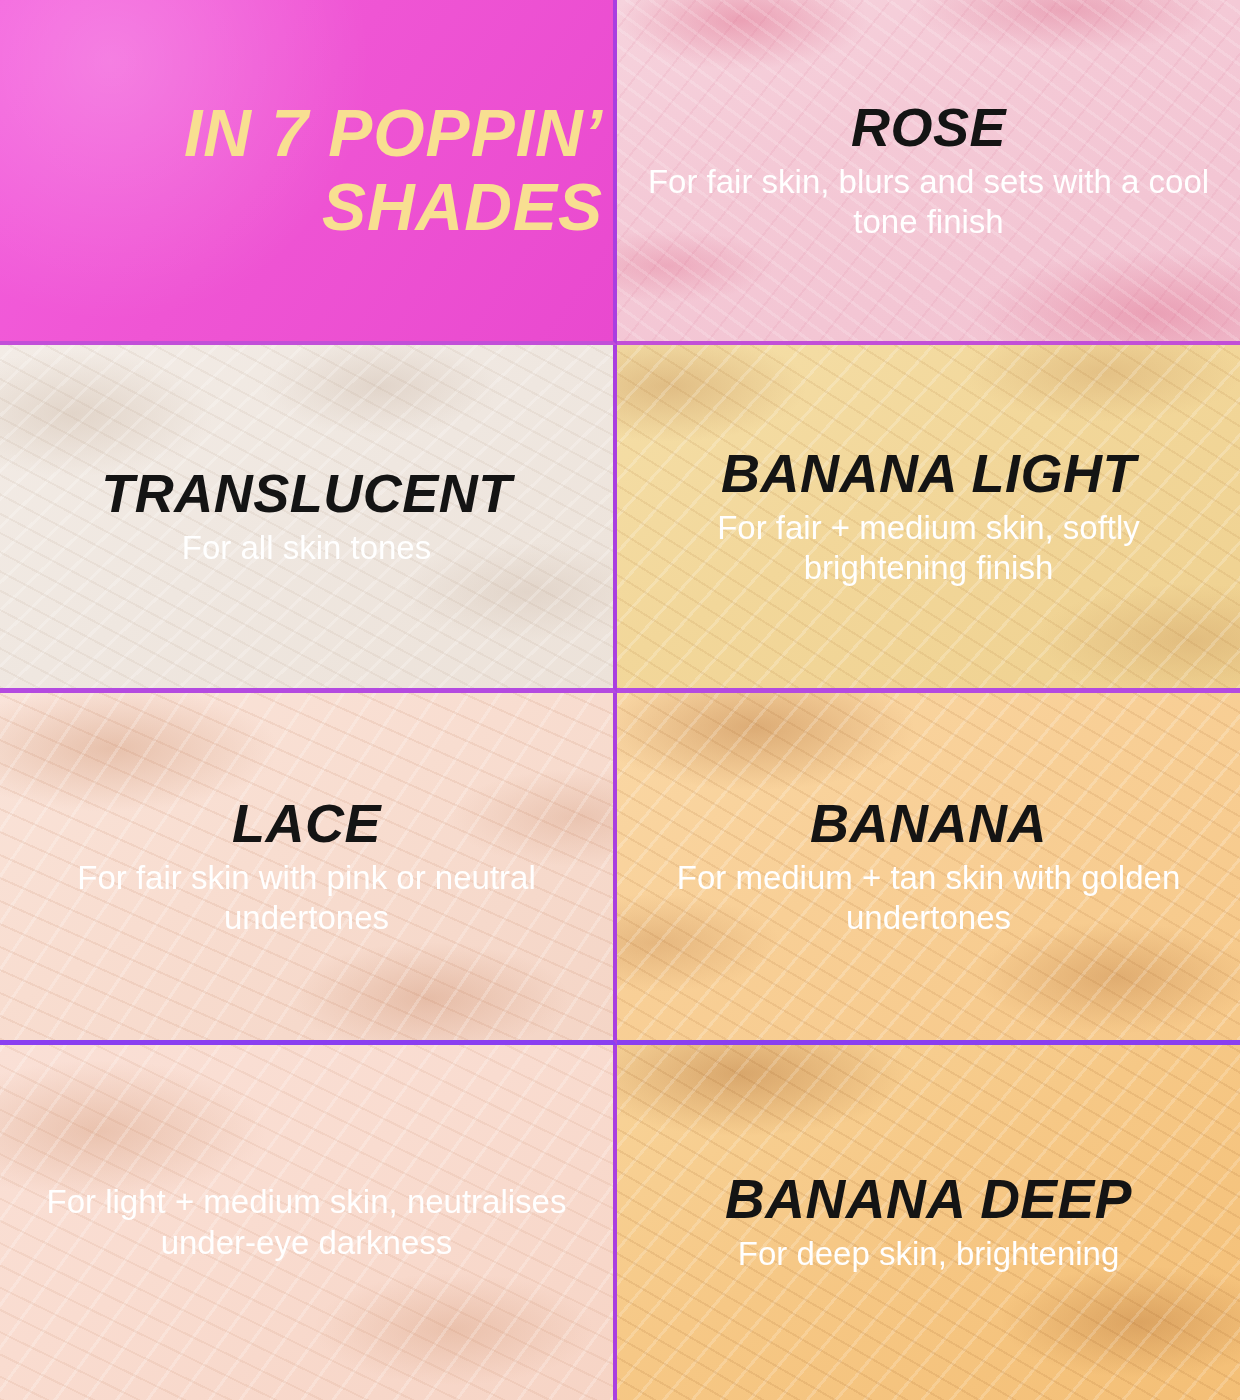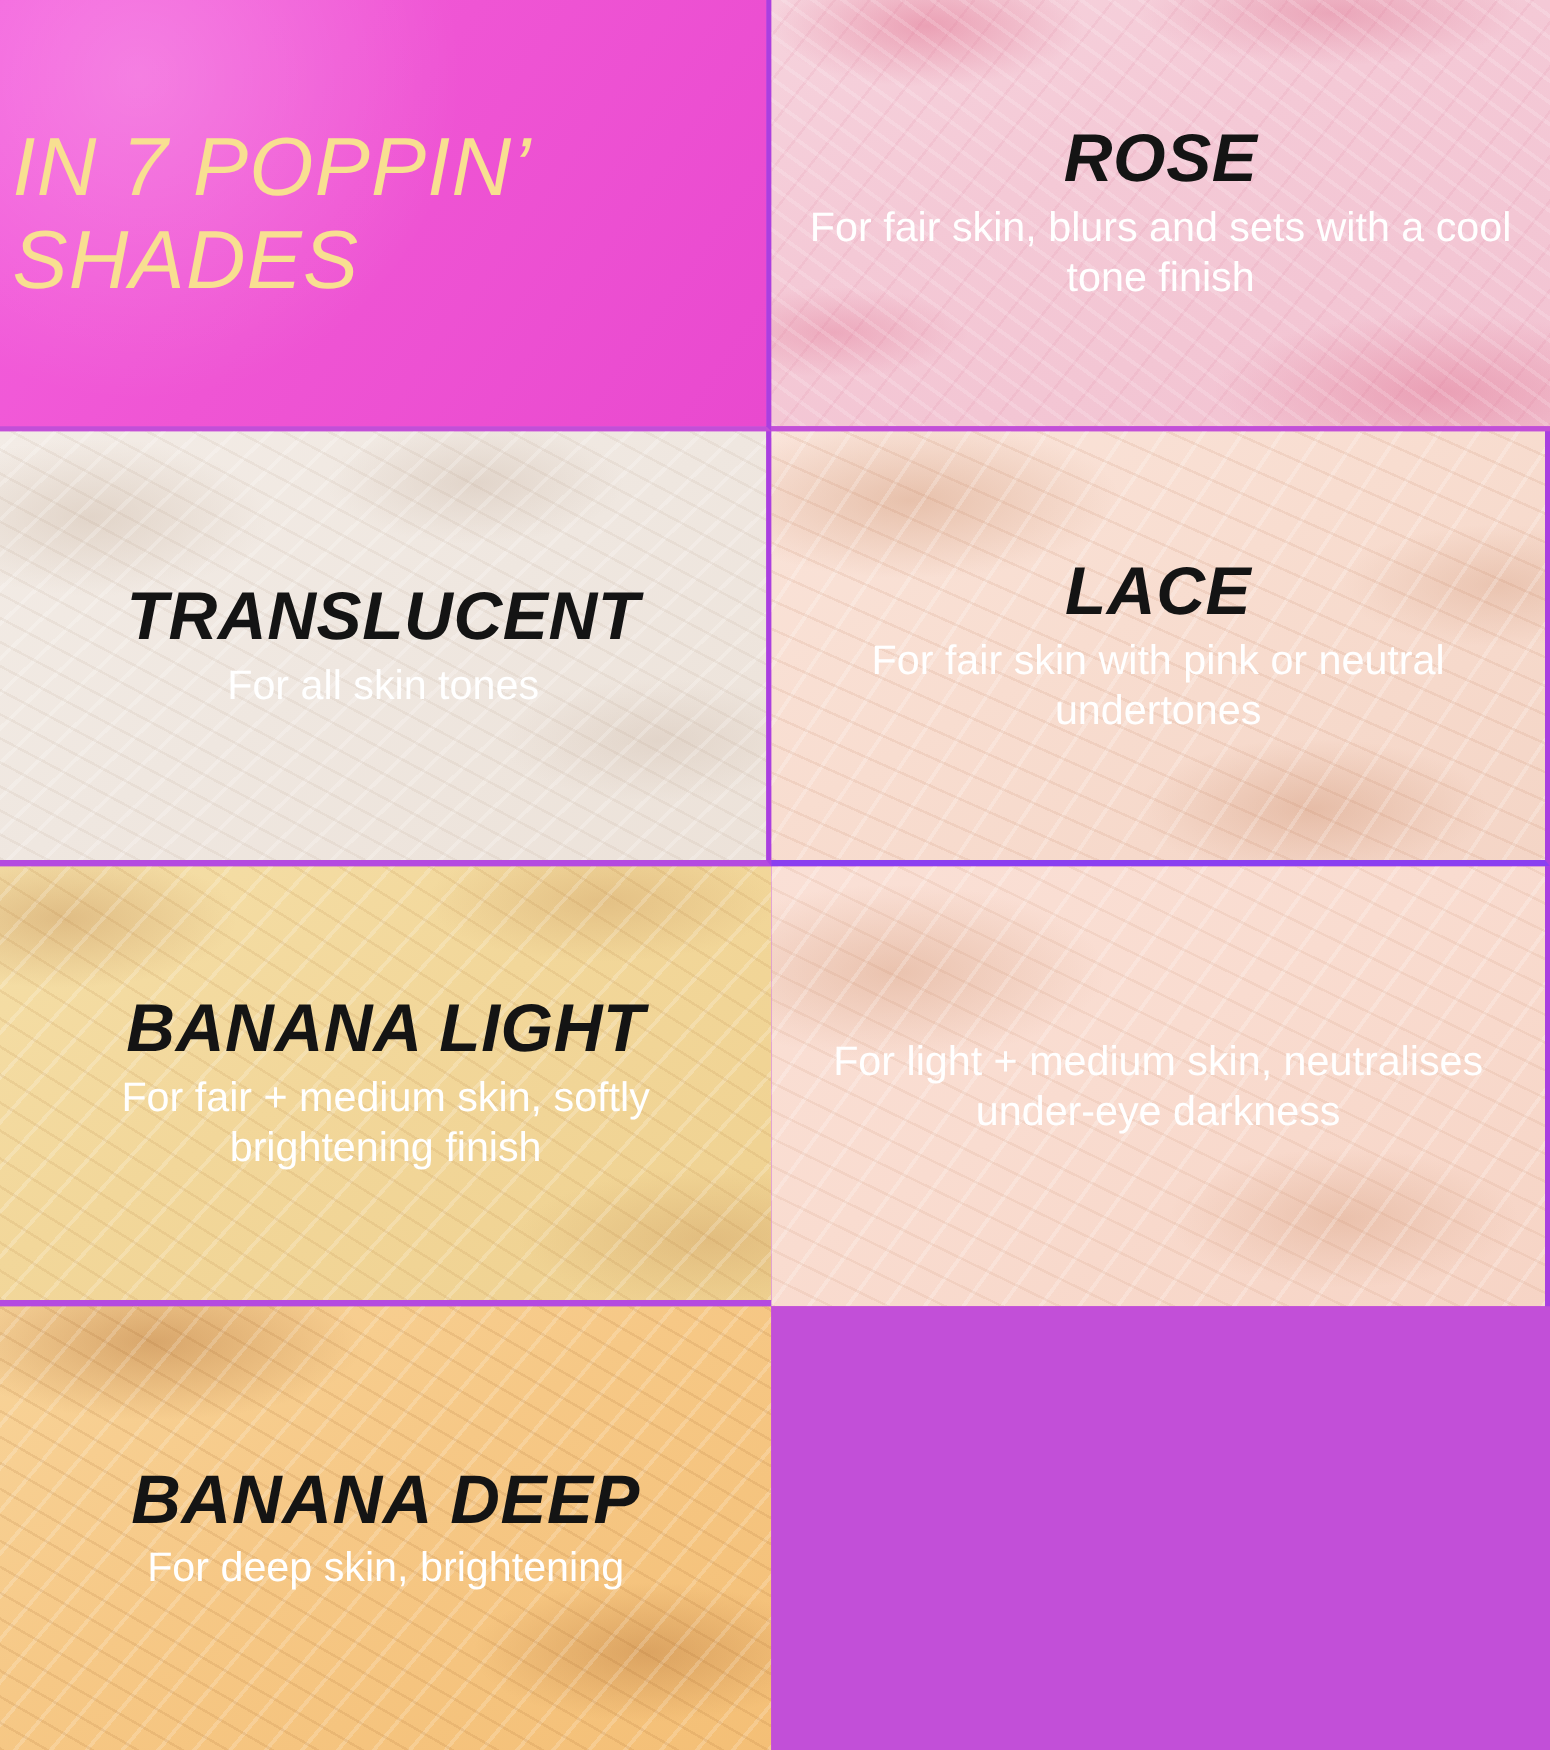--- a/index.html
+++ b/index.html
@@ -75,26 +75,26 @@
   }
 
   
   .headline {
     background: #ef5bd8;
   }
   .headline .title {
     position: relative;
     z-index: 2;
     color: #f8df91;
-    font-weight: normal;
+    font-weight: bold;
     font-style: italic;
     font-size: 66px;
     line-height: 1.12;
     letter-spacing: 1px;
-    text-align: left;
+    text-align: right;
     width: 100%;
     padding: 0 10px;
     box-sizing: border-box;
     white-space: pre-line;
   }
   .headline-grad {
     position: absolute;
     inset: 0;
     background:
       radial-gradient(circle at 18% 18%, rgba(255,255,255,0.22), rgba(255,255,255,0) 45%),
@@ -244,36 +244,43 @@
   </div>
 
   <div class="cell col-left row-b2 cell-translucent">
     <div class="texture tex-translucent"></div>
     <div class="content">
       <div class="shade-name">TRANSLUCENT</div>
       <div class="shade-desc">For all skin tones</div>
     </div>
   </div>
 
+  <div class="cell row-b2 cell-banana-light">
+    <div class="texture tex-banana-light"></div>
+    <div class="content">
+      <div class="shade-name">BANANA LIGHT</div>
+      <div class="shade-desc">For fair + medium skin, softly brightening finish</div>
+    </div>
+  </div>
+
   <div class="cell col-left row-b3 cell-lace">
     <div class="texture tex-lace"></div>
     <div class="content">
       <div class="shade-name">LACE</div>
       <div class="shade-desc">For fair skin with pink or neutral undertones</div>
     </div>
   </div>
 
-  <div class="cell row-b2 cell-banana-light">
-    <div class="texture tex-banana-light"></div>
-    <div class="content">
-      <div class="shade-name">BANANA LIGHT</div>
-      <div class="shade-desc">For fair + medium skin, softly brightening finish</div>
-    </div>
-  </div>
-
+  <div class="cell row-b3 cell-banana">
+    <div class="texture tex-banana"></div>
+    <div class="content">
+      <div class="shade-name">BANANA</div>
+      <div class="shade-desc">For medium + tan skin with golden undertones</div>
+    </div>
+  </div>
 
   <div class="cell col-left cell-peach">
     <div class="texture tex-peach"></div>
     <div class="content">
       <div class="shade-desc">For light + medium skin, neutralises under-eye darkness</div>
     </div>
   </div>
 
   <div class="cell cell-banana-deep">
     <div class="texture tex-banana-deep"></div>

